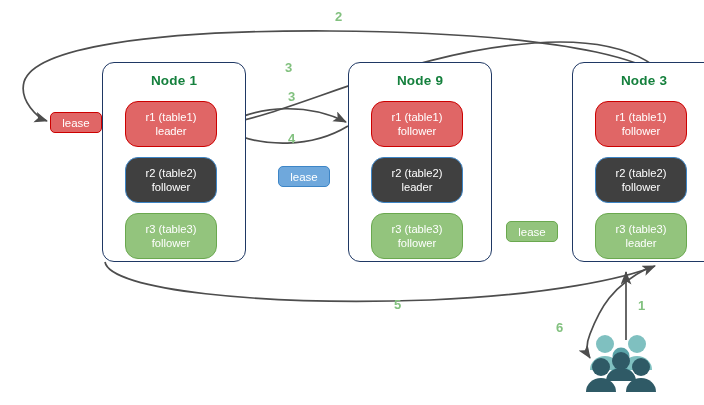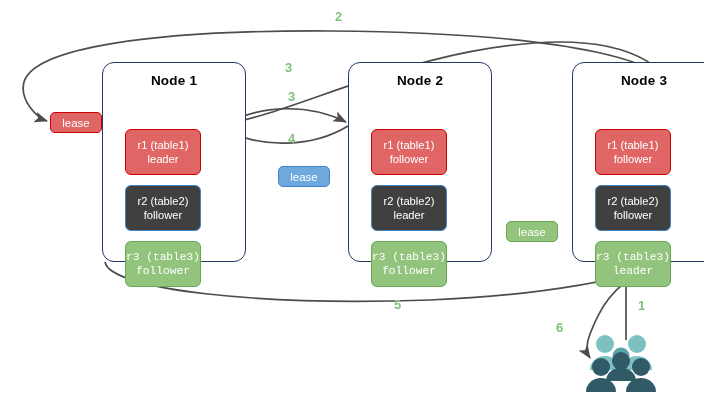--- a/index.html
+++ b/index.html
@@ -6,30 +6,30 @@
   body{width:704px;height:405px;position:relative;overflow:hidden;
        font-family:"Liberation Sans","DejaVu Sans",sans-serif;}
   #canvas{position:absolute;inset:0;width:704px;height:405px;}
   svg.layer{position:absolute;left:0;top:0;width:704px;height:405px;overflow:visible;}
   svg.arrows{z-index:1;}
   svg.people{z-index:4;}
 
   .node{position:absolute;border:1.6px solid #1f3864;border-radius:12px;
         background:#ffffff;z-index:2;box-sizing:border-box;}
   .node-title{position:absolute;left:0;right:0;top:10px;text-align:center;
-              font-size:13.5px;font-weight:bold;color:#000000;letter-spacing:.2px;}
-  .card{position:absolute;left:22px;width:76px;height:46px;border-radius:6px;
+              font-size:13.5px;font-weight:bold;color:#15803d;letter-spacing:.2px;}
+  .card{position:absolute;left:22px;width:92px;height:46px;border-radius:13px;
         display:flex;flex-direction:column;align-items:center;justify-content:center;
         color:#ffffff;font-size:11.2px;line-height:14px;text-align:center;
-        box-sizing:border-box;margin-top:28px;}
+        box-sizing:border-box;}
   .card .l1,.card .l2{display:block;white-space:nowrap;}
   .c-red{background:#e06666;border:1.6px solid #cc0000;}
   .c-blue{background:#404040;border:1.6px solid #3d85c6;}
   .c-green{background:#93c47d;border:1.6px solid #6aa84f;}
-  .slot1{top:38px;} .slot2{top:94px;} .slot3{top:150px;font-family:Liberation Mono, monospace;}
+  .slot1{top:38px;} .slot2{top:94px;} .slot3{top:150px;}
 
   .lease{position:absolute;border-radius:5px;display:flex;align-items:center;
          justify-content:center;color:#ffffff;font-size:11.5px;height:21px;width:52px;
          box-sizing:border-box;z-index:3;}
   .lease-red{background:#e06666;border:1.6px solid #cc0000;}
   .lease-blue{background:#6fa8dc;border:1.6px solid #3d85c6;}
   .lease-green{background:#93c47d;border:1.6px solid #6aa84f;}
 
   .step{position:absolute;color:#82c17f;font-size:13px;font-weight:bold;z-index:5;
         font-family:"Liberation Sans","DejaVu Sans",sans-serif;}
@@ -73,21 +73,21 @@
       <span class="l1">r2 (table2)</span>
       <span class="l2">follower</span>
     </div>
     <div class="card c-green slot3">
       <span class="l1">r3 (table3)</span>
       <span class="l2">follower</span>
     </div>
   </div>
 
   <div class="node" style="left:348px;top:62px;width:144px;height:200px;">
-    <div class="node-title">Node 2</div>
+    <div class="node-title">Node 9</div>
     <div class="card c-red slot1">
       <span class="l1">r1 (table1)</span>
       <span class="l2">follower</span>
     </div>
     <div class="card c-blue slot2">
       <span class="l1">r2 (table2)</span>
       <span class="l2">leader</span>
     </div>
     <div class="card c-green slot3">
       <span class="l1">r3 (table3)</span>

